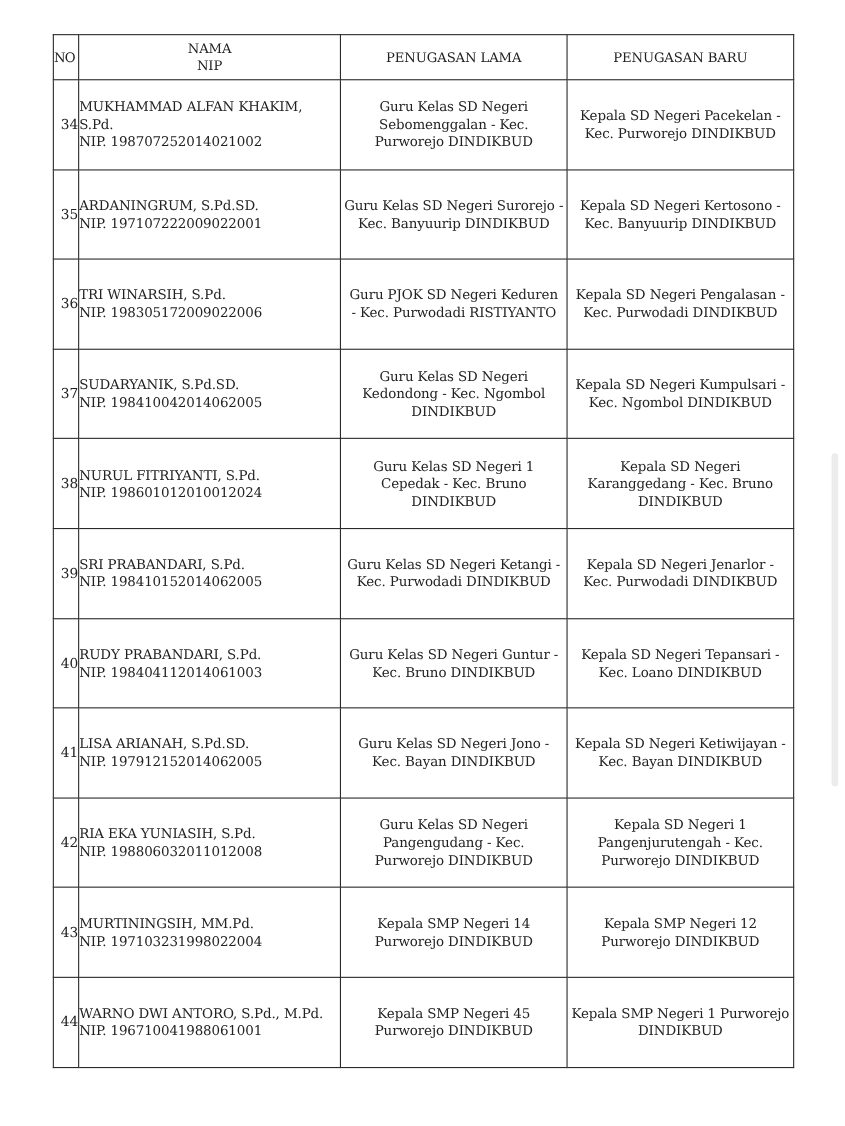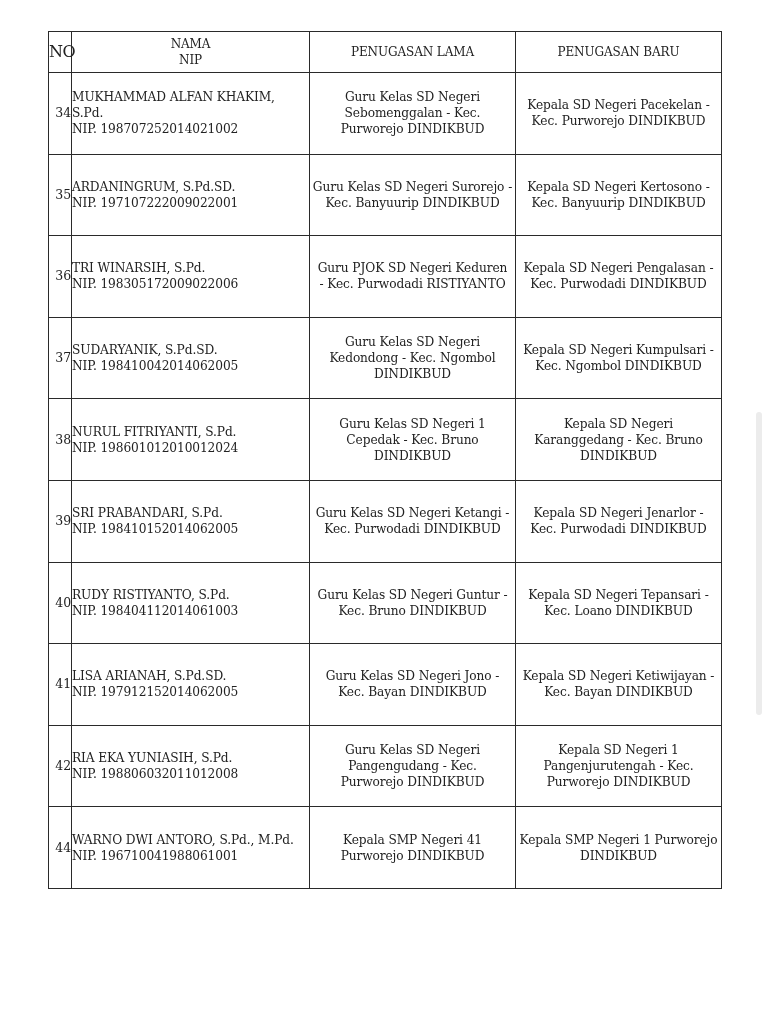--- a/index.html
+++ b/index.html
@@ -42,21 +42,21 @@
   col.c-nama { width: 238px; }
   col.c-lama { width: 206px; }
   col.c-baru { width: 206px; }
 
   tr.head-row { height: 41px; }
   tr.data-row { height: 81.6px; }
 
   th.h-no {
     text-align: left;
     padding-left: 1px;
-    font-size: 16px;
+    font-size: 12px;
     letter-spacing: -0.6px;
   }
   th.h-center {
     text-align: center;
     font-size: 12px;
   }
   .h-line { display: block; }
 
   td.no-cell {
     text-align: right;
@@ -203,21 +203,21 @@
             <span class="line">Kec. Purwodadi DINDIKBUD</span>
           </td>
           <td class="text-center">
             <span class="line">Kepala SD Negeri Jenarlor -</span>
             <span class="line">Kec. Purwodadi DINDIKBUD</span>
           </td>
         </tr>
         <tr class="data-row">
           <td class="no-cell">40</td>
           <td class="nama-cell">
-            <span class="nama-text">RUDY RISTIYANTO, S.Pd.</span>
+            <span class="nama-text">RUDY PRABANDARI, S.Pd.</span>
             <span class="nip-text">NIP. 198404112014061003</span>
           </td>
           <td class="text-center">
             <span class="line">Guru Kelas SD Negeri Guntur -</span>
             <span class="line">Kec. Bruno DINDIKBUD</span>
           </td>
           <td class="text-center">
             <span class="line">Kepala SD Negeri Tepansari -</span>
             <span class="line">Kec. Loano DINDIKBUD</span>
           </td>
@@ -248,27 +248,42 @@
             <span class="line">Pangengudang - Kec.</span>
             <span class="line">Purworejo DINDIKBUD</span>
           </td>
           <td class="text-center">
             <span class="line">Kepala SD Negeri 1</span>
             <span class="line">Pangenjurutengah - Kec.</span>
             <span class="line">Purworejo DINDIKBUD</span>
           </td>
         </tr>
         <tr class="data-row">
+          <td class="no-cell">43</td>
+          <td class="nama-cell">
+            <span class="nama-text">MURTININGSIH, MM.Pd.</span>
+            <span class="nip-text">NIP. 197103231998022004</span>
+          </td>
+          <td class="text-center">
+            <span class="line">Kepala SMP Negeri 14</span>
+            <span class="line">Purworejo DINDIKBUD</span>
+          </td>
+          <td class="text-center">
+            <span class="line">Kepala SMP Negeri 12</span>
+            <span class="line">Purworejo DINDIKBUD</span>
+          </td>
+        </tr>
+        <tr class="data-row">
           <td class="no-cell">44</td>
           <td class="nama-cell">
             <span class="nama-text">WARNO DWI ANTORO, S.Pd., M.Pd.</span>
             <span class="nip-text">NIP. 196710041988061001</span>
           </td>
           <td class="text-center">
-            <span class="line">Kepala SMP Negeri 41</span>
+            <span class="line">Kepala SMP Negeri 45</span>
             <span class="line">Purworejo DINDIKBUD</span>
           </td>
           <td class="text-center">
             <span class="line">Kepala SMP Negeri 1 Purworejo</span>
             <span class="line">DINDIKBUD</span>
           </td>
         </tr>
       </tbody>
   </table>
 

